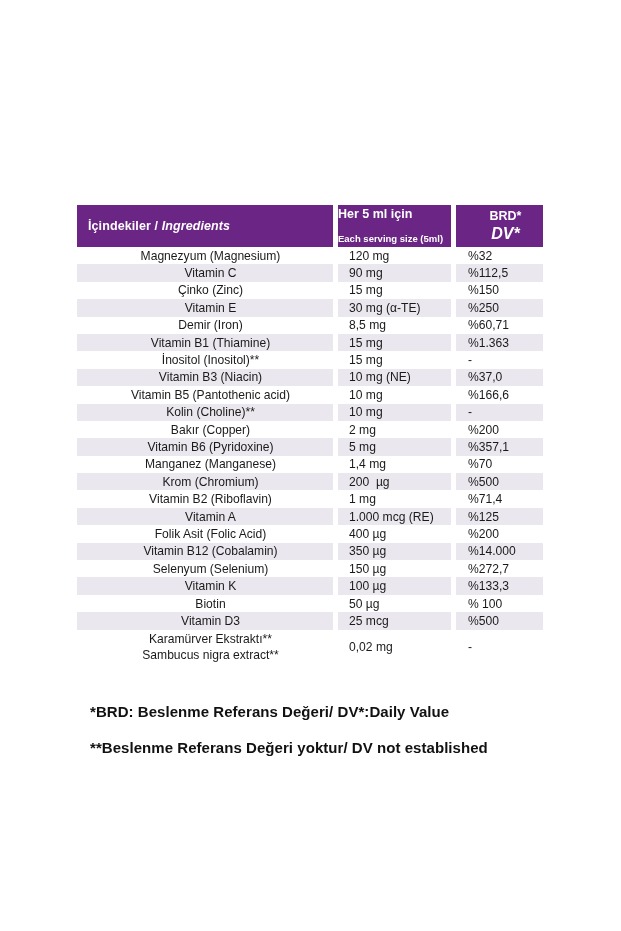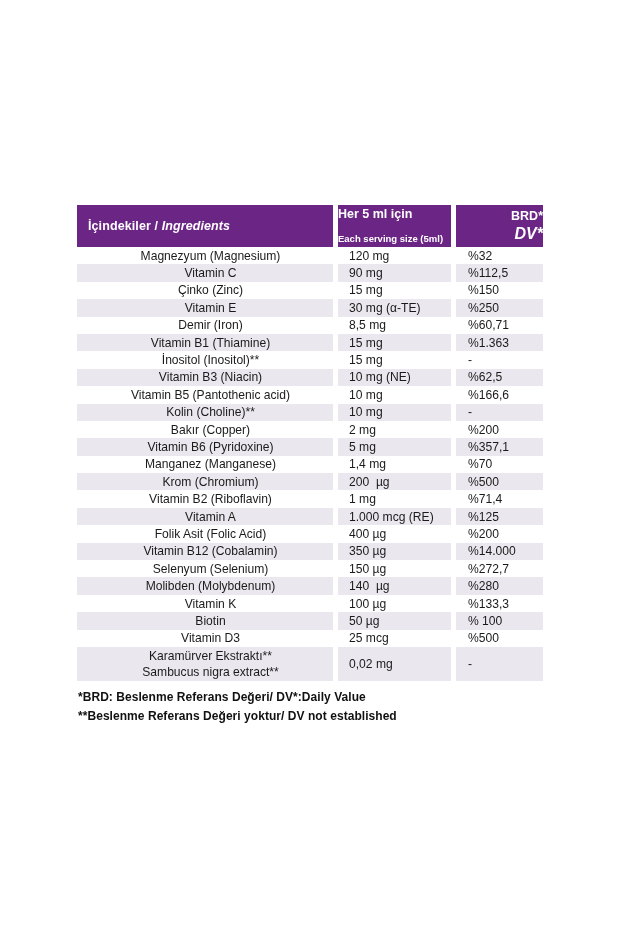--- a/index.html
+++ b/index.html
@@ -78,21 +78,21 @@
     font-weight: bold;
   }
   .hd-amt .l2 {
     display: block;
     font-size: 9.5px;
     font-weight: bold;
     margin-top: 13px;
   }
 
   .hd-dv {
-    text-align: right;
+    text-align: center;
     padding-left: 12px;
     line-height: 1.2;
   }
   .hd-dv .l1 {
     display: block;
     font-size: 12.5px;
     font-weight: bold;
   }
   .hd-dv .l2 {
     display: block;
@@ -143,22 +143,22 @@
   }
 
   
   #footnotes {
     position: absolute;
     left: 78px;
     top: 688px;
     width: 470px;
   }
   #footnotes p {
-    margin: 0;
-    font-size: 12px;
+    margin: 12px;
+    font-size: 15px;
     font-weight: bold;
     color: #111111;
     line-height: 1.62;
     letter-spacing: 0.05px;
   }
 </style>
 </head>
 <body>
 
 <div id="page">
@@ -237,21 +237,21 @@
             <td class="gapcell"></td>
             <td class="amt">15 mg</td>
             <td class="gapcell"></td>
             <td class="dv">-</td>
           </tr>
           <tr>
             <td class="ing">Vitamin B3 (Niacin)</td>
             <td class="gapcell"></td>
             <td class="amt">10 mg (NE)</td>
             <td class="gapcell"></td>
-            <td class="dv">%62,5</td>
+            <td class="dv">%37,0</td>
           </tr>
           <tr>
             <td class="ing">Vitamin B5 (Pantothenic acid)</td>
             <td class="gapcell"></td>
             <td class="amt">10 mg</td>
             <td class="gapcell"></td>
             <td class="dv">%166,6</td>
           </tr>
           <tr>
             <td class="ing">Kolin (Choline)**</td>
@@ -315,27 +315,20 @@
             <td class="amt">350 µg</td>
             <td class="gapcell"></td>
             <td class="dv">%14.000</td>
           </tr>
           <tr>
             <td class="ing">Selenyum (Selenium)</td>
             <td class="gapcell"></td>
             <td class="amt">150 µg</td>
             <td class="gapcell"></td>
             <td class="dv">%272,7</td>
-          </tr>
-          <tr>
-            <td class="ing">Molibden (Molybdenum)</td>
-            <td class="gapcell"></td>
-            <td class="amt">140  µg</td>
-            <td class="gapcell"></td>
-            <td class="dv">%280</td>
           </tr>
           <tr>
             <td class="ing">Vitamin K</td>
             <td class="gapcell"></td>
             <td class="amt">100 µg</td>
             <td class="gapcell"></td>
             <td class="dv">%133,3</td>
           </tr>
           <tr>
             <td class="ing">Biotin</td>

